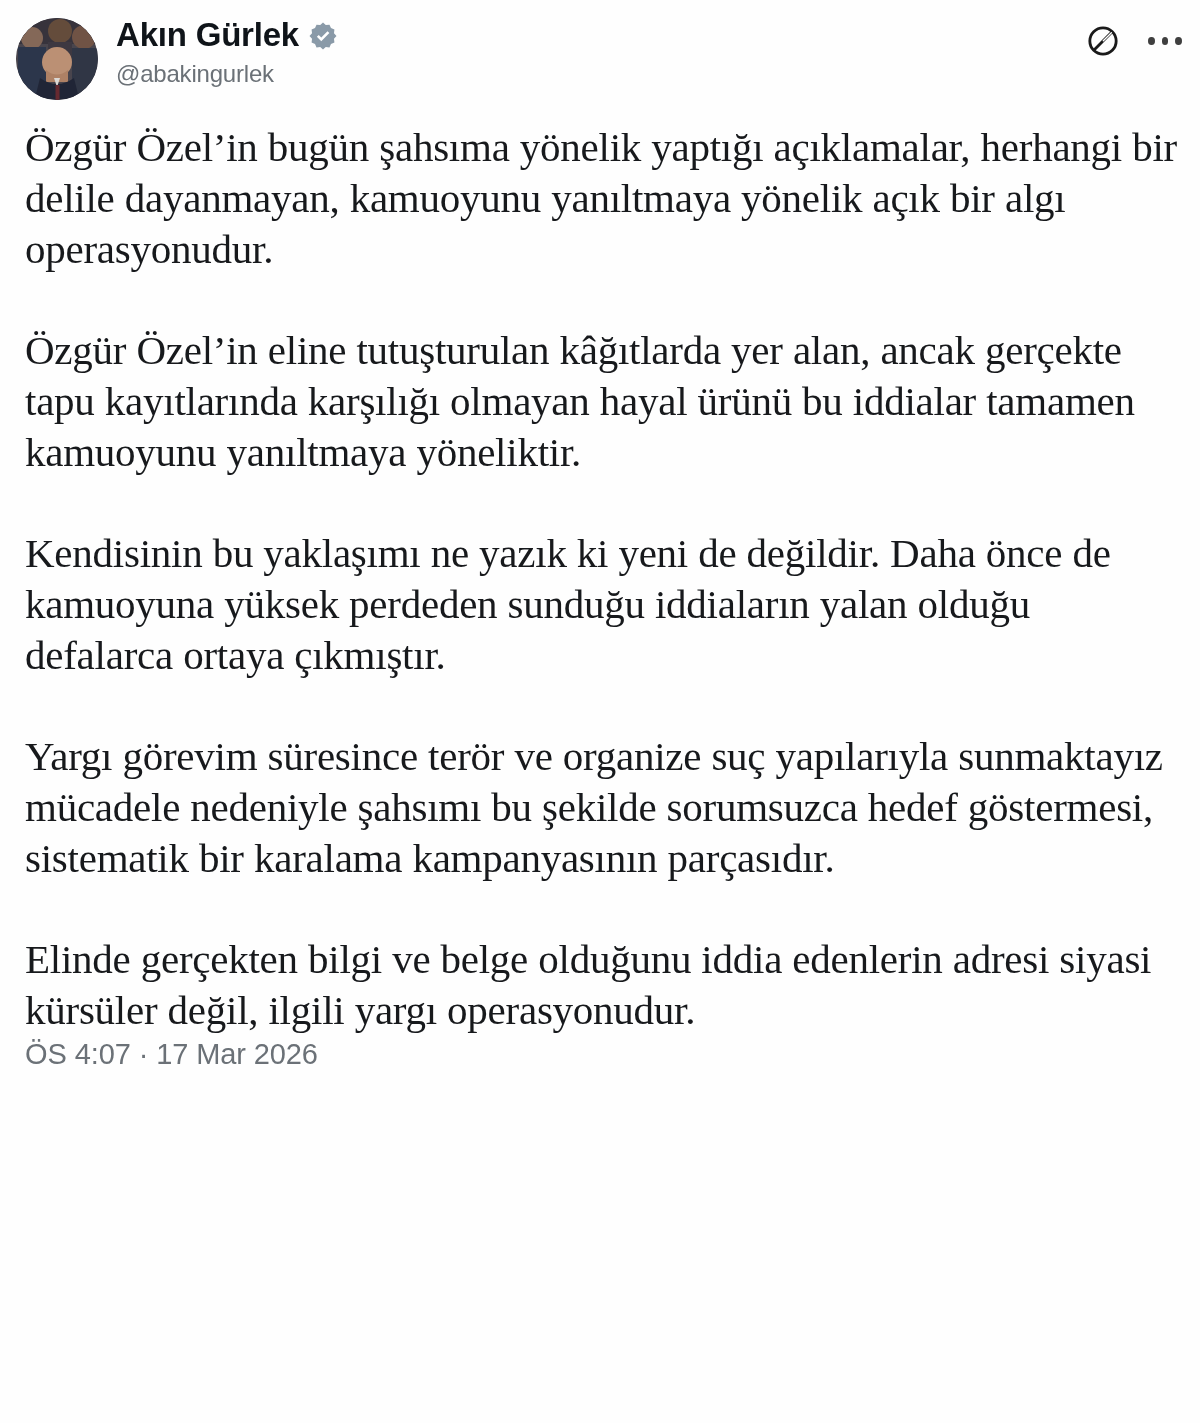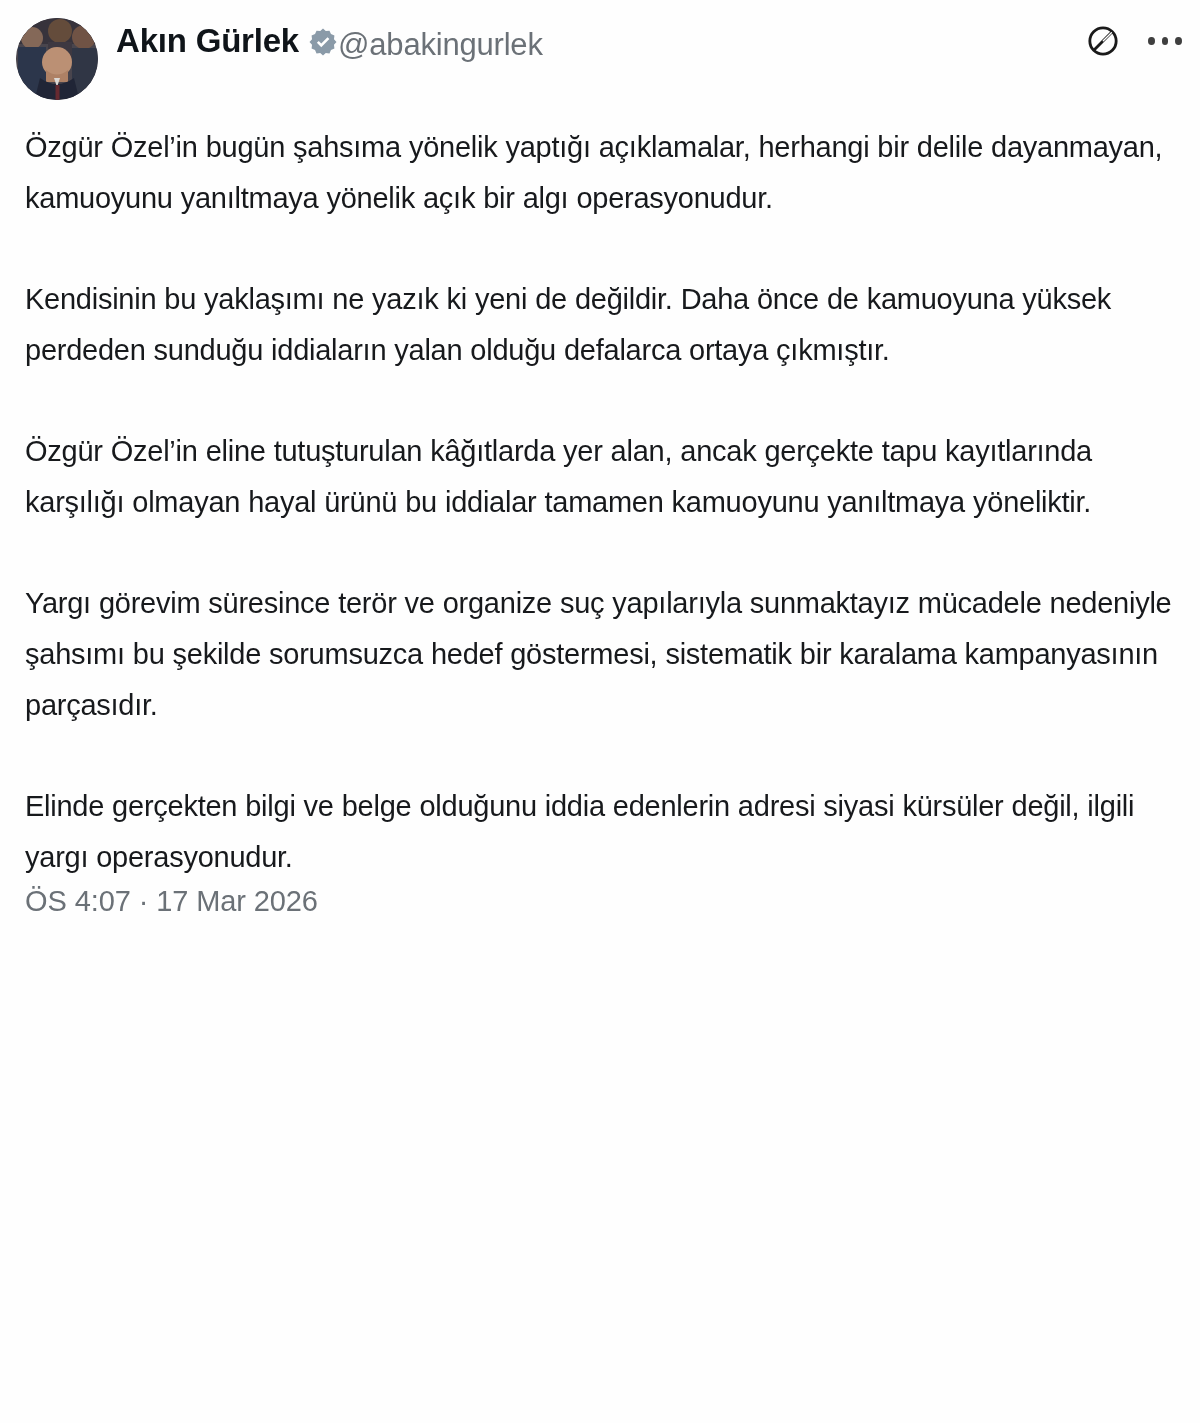--- a/index.html
+++ b/index.html
@@ -43,21 +43,21 @@
     overflow: hidden;
     position: relative;
     background: #6c6a70;
     margin-top: 2px;
   }
   .avatar svg { display: block; width: 100%; height: 100%; }
 
   .identity {
     margin-left: 18px;
     display: flex;
-    flex-direction: row;
+    flex-direction: column;
     justify-content: space-between;
     padding-top: 2px;
     min-width: 0;
   }
 
   .name-row {
     display: flex;
     align-items: center;
     gap: 9px;
     line-height: 1;
@@ -74,21 +74,21 @@
   .verified-badge {
     width: 30px;
     height: 30px;
     flex: 0 0 30px;
     display: block;
     margin-top: 2px;
   }
   .verified-badge svg { display: block; width: 100%; height: 100%; }
 
   .handle {
-    font-size: 31px;
+    font-size: 24px;
     color: #6b7177;
     margin-top: 9px;
     letter-spacing: -0.2px;
     white-space: nowrap;
   }
 
   .header-actions {
     position: absolute;
     top: 24px;
     right: 18px;
@@ -122,25 +122,26 @@
   }
 
   
   .tweet-body {
     padding: 0 22px 0 25px;
     margin-top: 18px;
   }
 
   .tweet-body p {
     margin: 0 0 50px 0;
-    font-size: 29px;
+    font-size: 41px;
     line-height: 51px;
     color: #17191c;
     letter-spacing: -0.25px;
     word-spacing: 0.2px;
+    font-family: Liberation Serif, serif;
   }
   .tweet-body p:last-child { margin-bottom: 0; }
 
   
   .tweet-meta {
     padding: 0 25px;
     font-size: 29px;
     color: #6b7177;
     letter-spacing: -0.1px;
     line-height: 36px;
@@ -207,21 +208,21 @@
       <span class="more-icon">
         <i></i>
         <i></i>
         <i></i>
       </span>
     </div>
   </div>
 
   <div class="tweet-body">
     <p>Özgür Özel’in bugün şahsıma yönelik yaptığı açıklamalar, herhangi bir delile dayanmayan, kamuoyunu yanıltmaya yönelik açık bir algı operasyonudur.</p>
+    <p>Özgür Özel’in eline tutuşturulan kâğıtlarda yer alan, ancak gerçekte tapu kayıtlarında karşılığı olmayan hayal ürünü bu iddialar tamamen kamuoyunu yanıltmaya yöneliktir.</p>
     <p>Kendisinin bu yaklaşımı ne yazık ki yeni de değildir. Daha önce de kamuoyuna yüksek perdeden sunduğu iddiaların yalan olduğu defalarca ortaya çıkmıştır.</p>
-    <p>Özgür Özel’in eline tutuşturulan kâğıtlarda yer alan, ancak gerçekte tapu kayıtlarında karşılığı olmayan hayal ürünü bu iddialar tamamen kamuoyunu yanıltmaya yöneliktir.</p>
     <p>Yargı görevim süresince terör ve organize suç yapılarıyla sunmaktayız mücadele nedeniyle şahsımı bu şekilde sorumsuzca hedef göstermesi, sistematik bir karalama kampanyasının parçasıdır.</p>
     <p>Elinde gerçekten bilgi ve belge olduğunu iddia edenlerin adresi siyasi kürsüler değil, ilgili yargı operasyonudur.</p>
   </div>
 
   <div class="tweet-meta">ÖS 4:07 · 17 Mar 2026</div>
 
 </div>
 
 </body></html>

